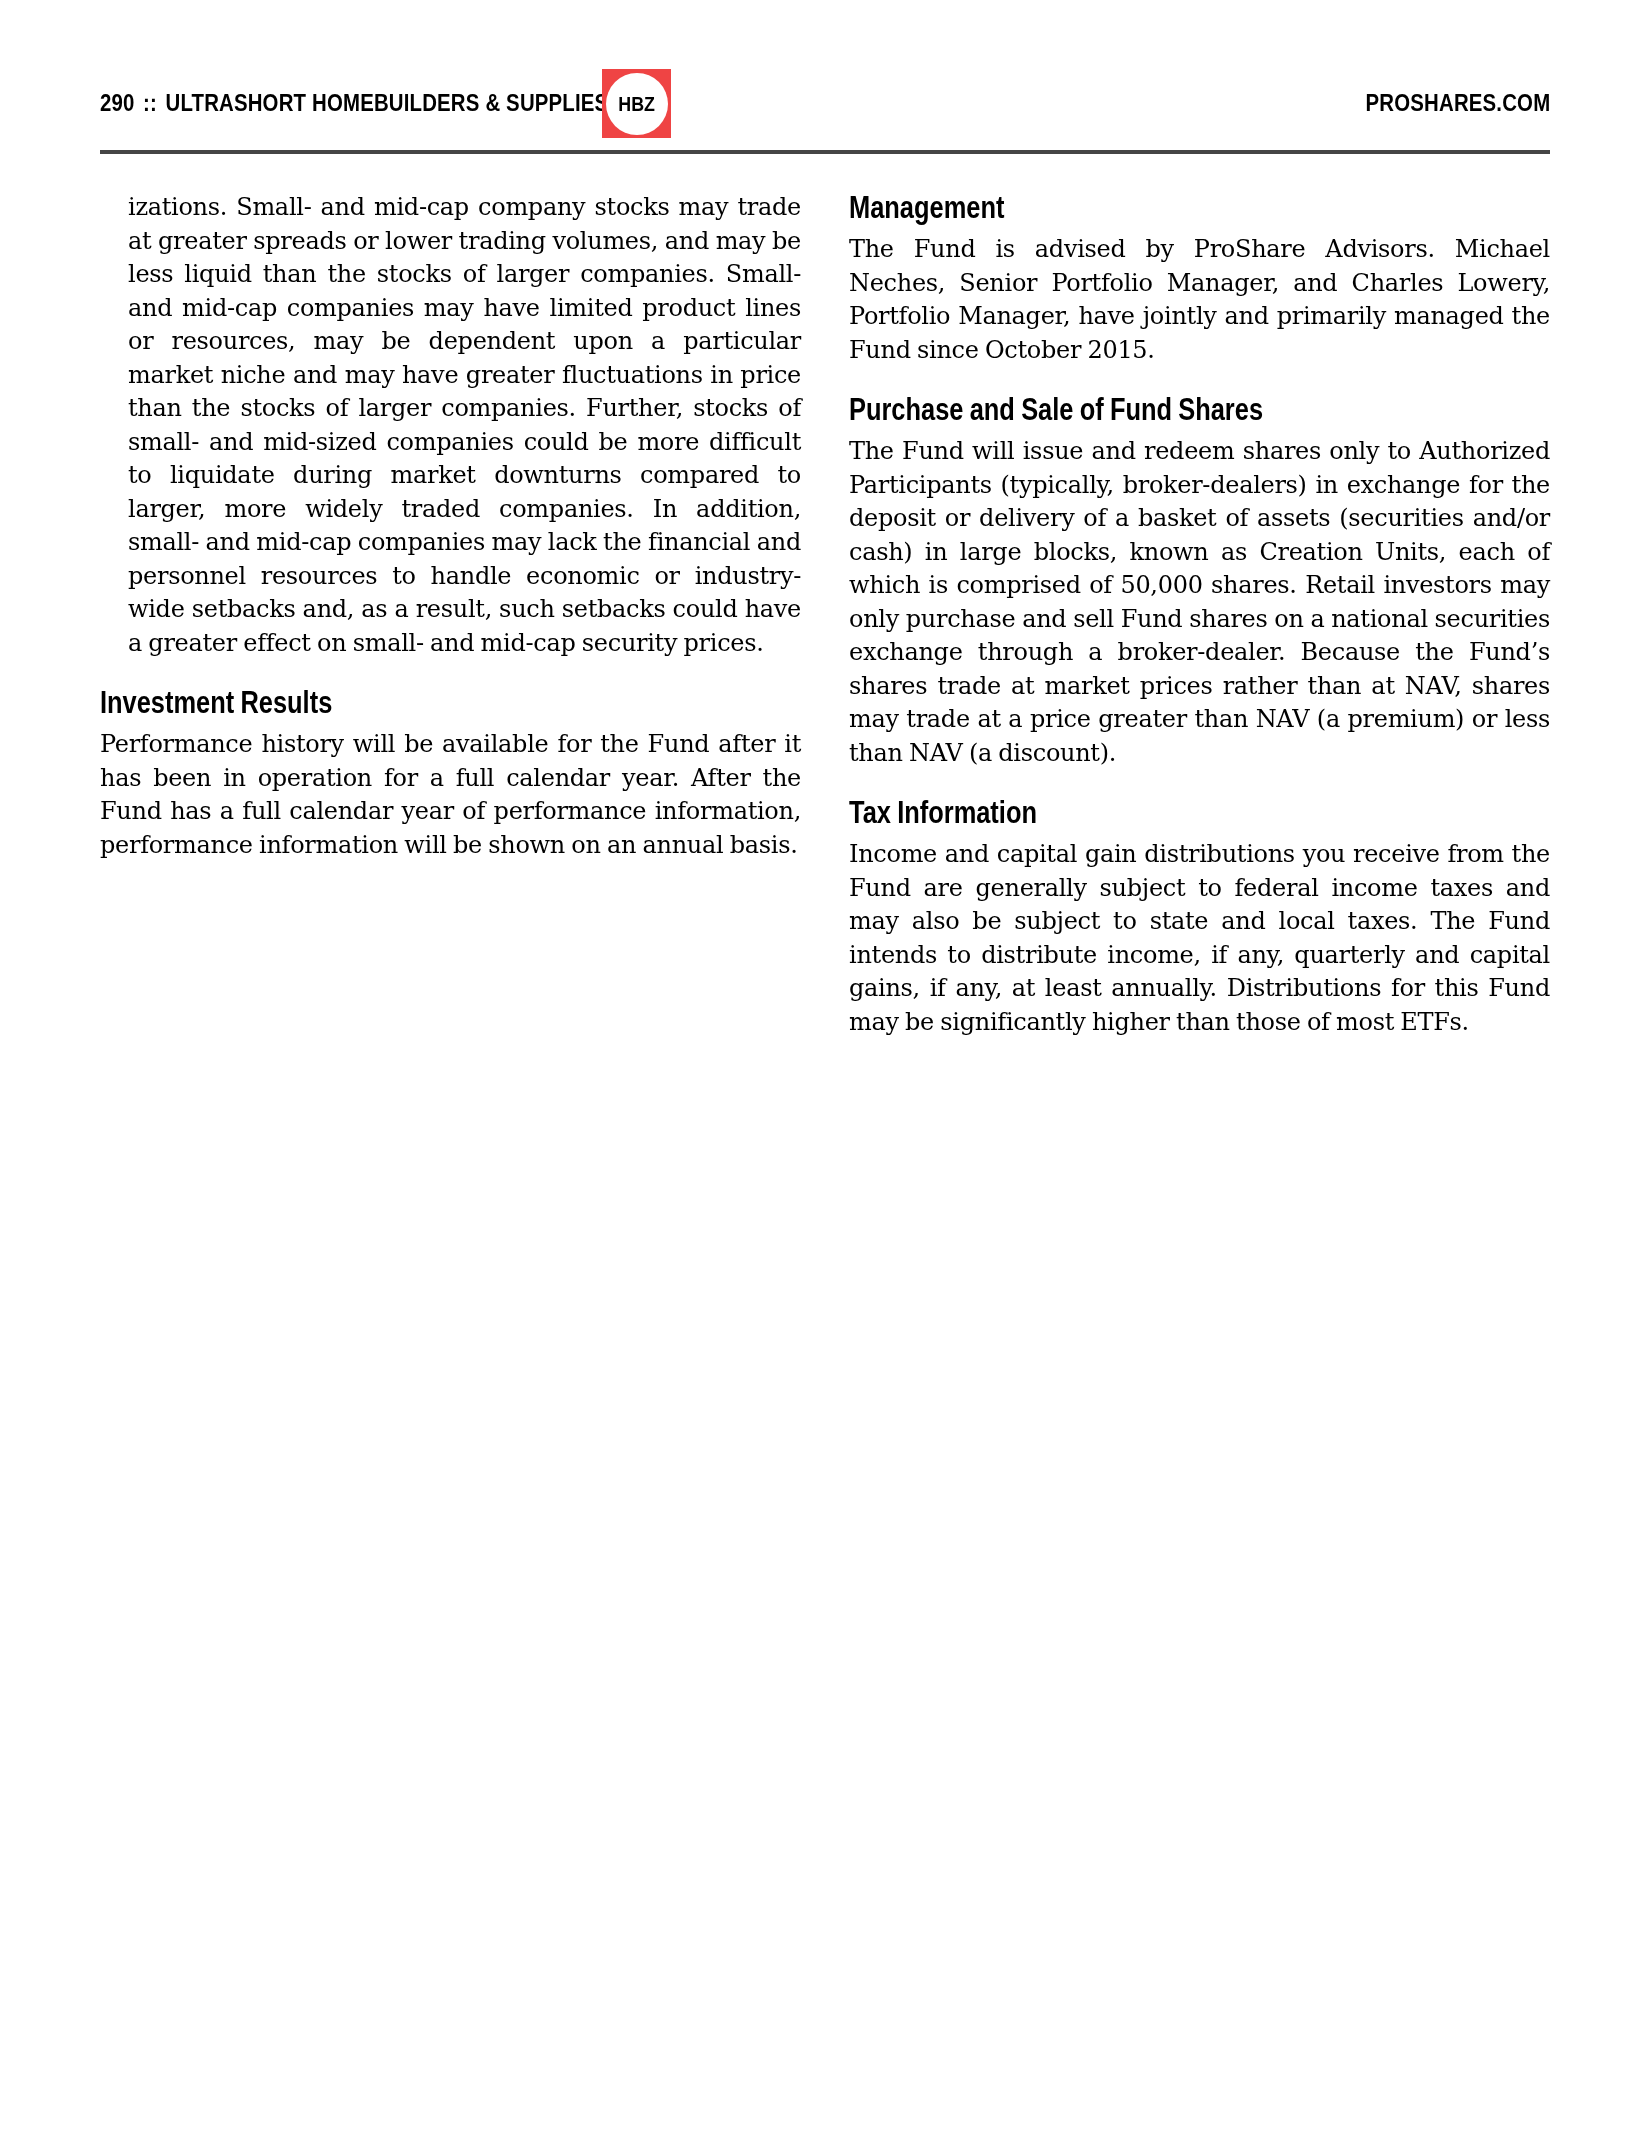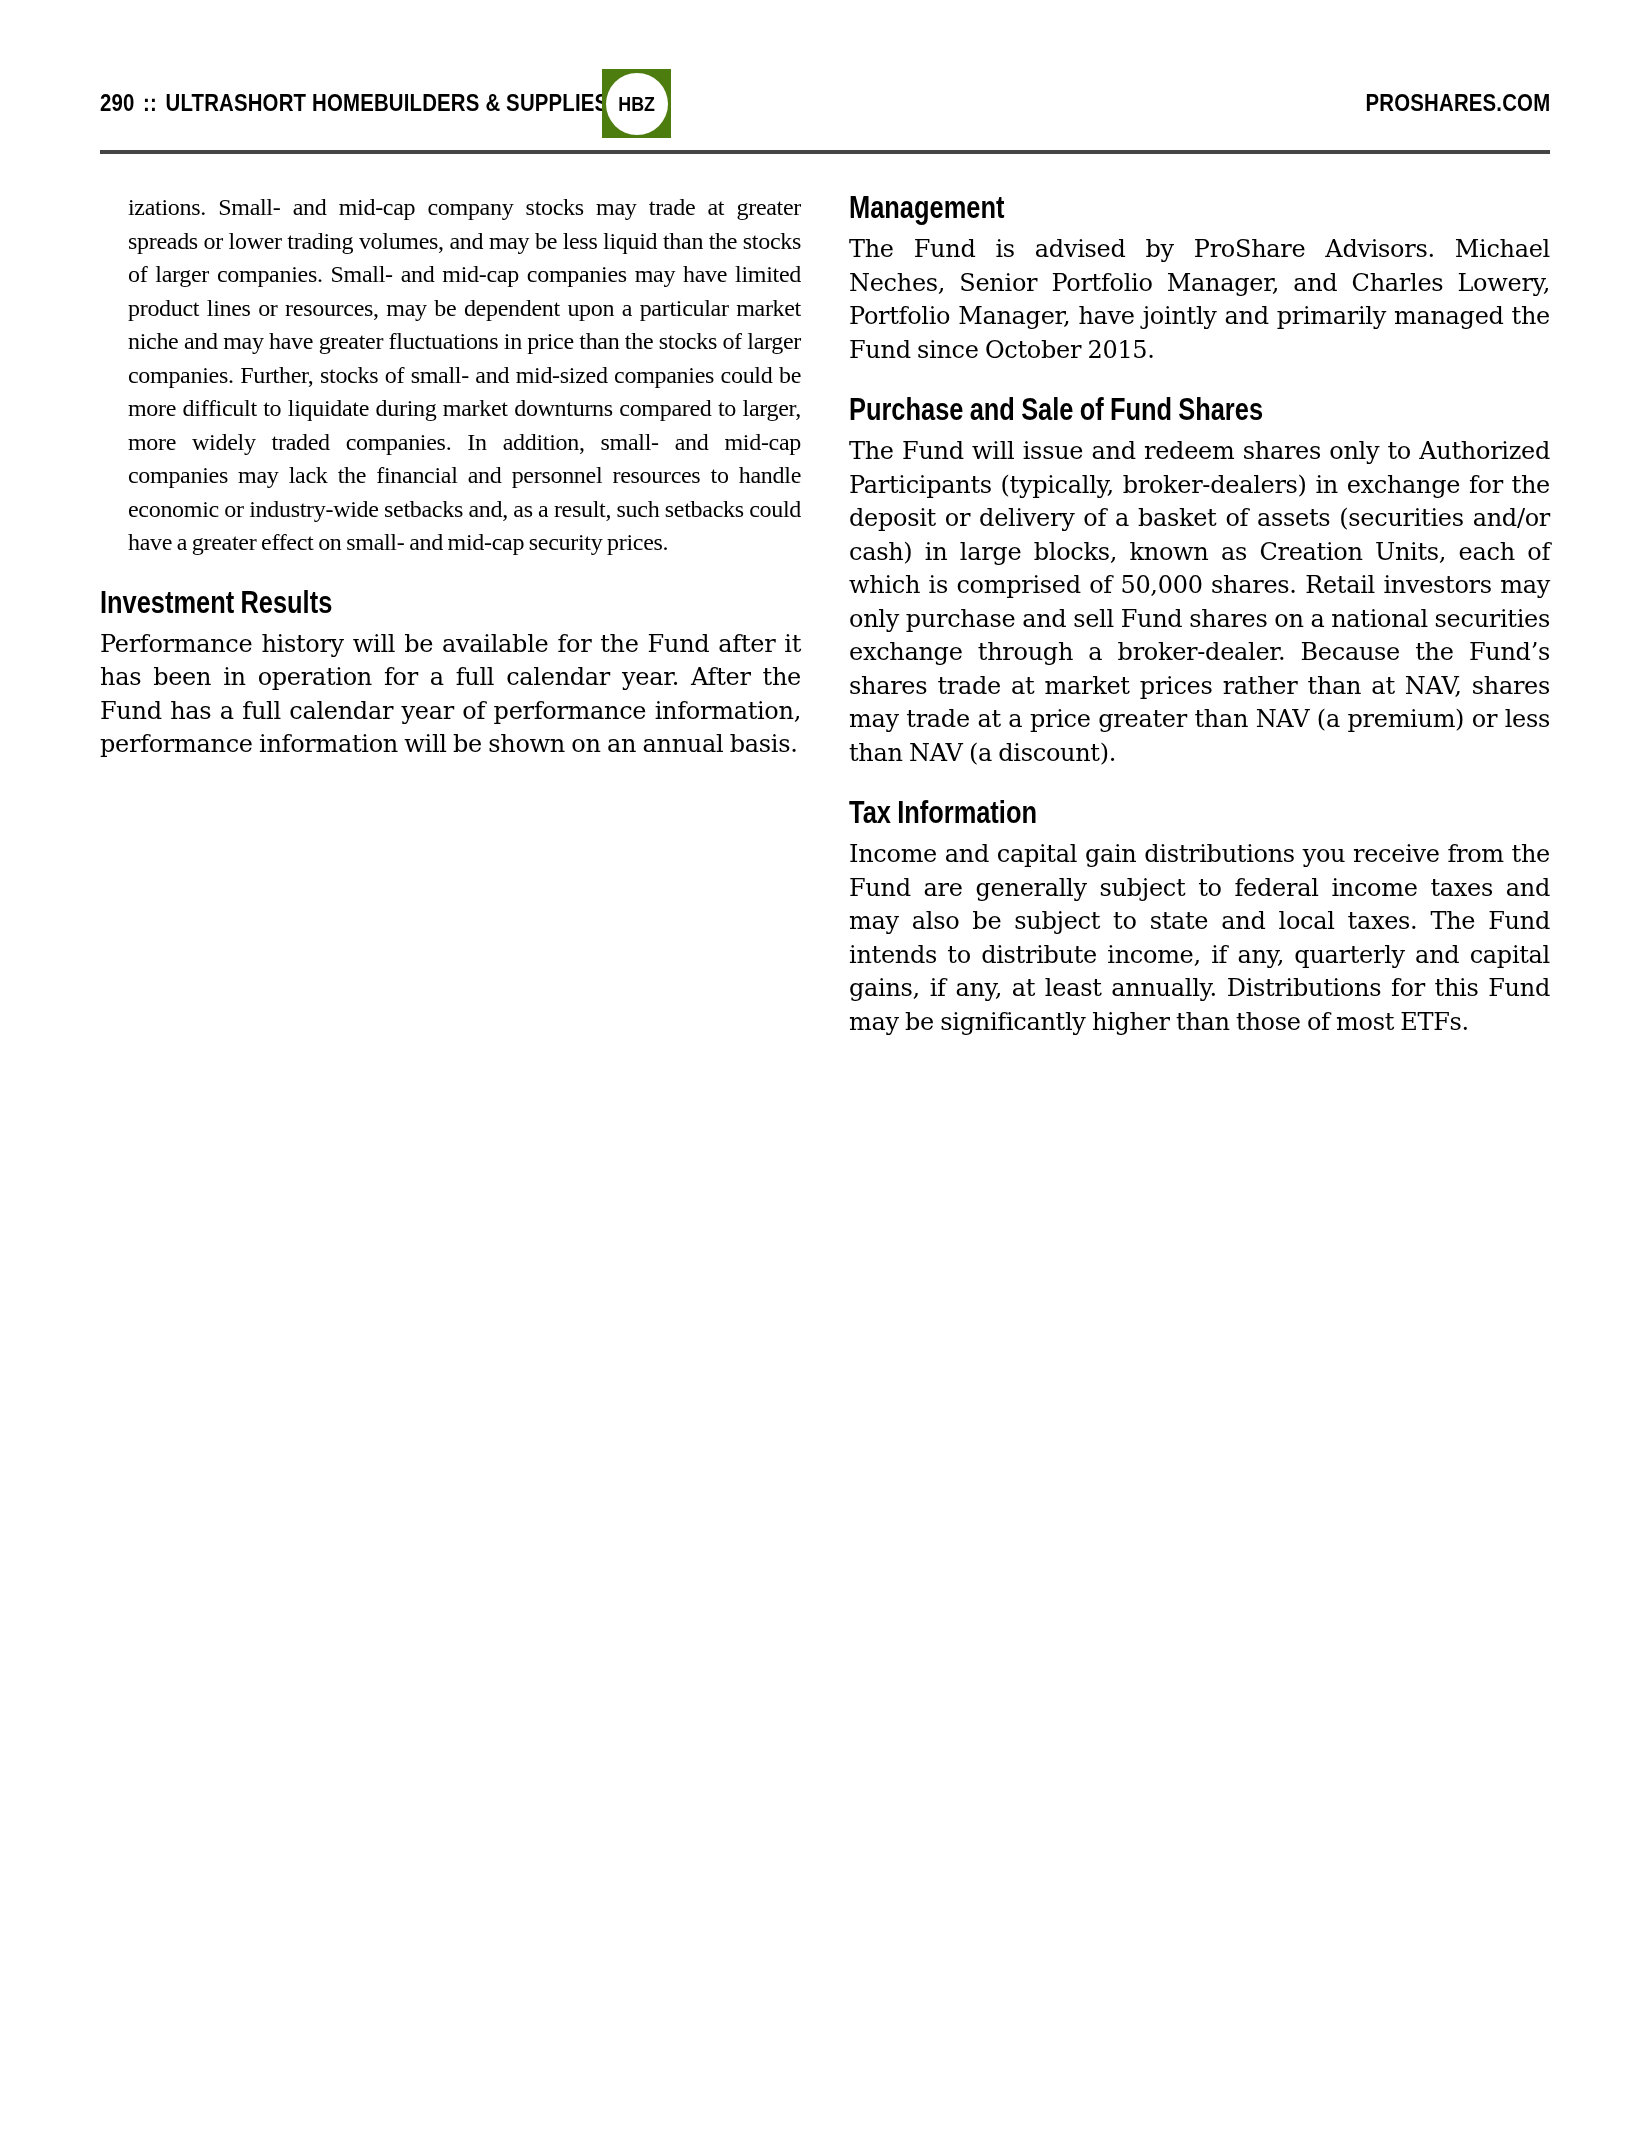--- a/index.html
+++ b/index.html
@@ -23,21 +23,21 @@
     white-space: nowrap;
     letter-spacing: 0.2px;
   }
   .hdr-left .sep { margin: 0 10px; }
   .logo {
     position: absolute;
     left: 602px;
     top: 69px;
     width: 69px;
     height: 69px;
-    background: #4d7c0f;
+    background: #ef4444;
     display: flex;
     align-items: center;
     justify-content: center;
   }
   .logo-circle {
     width: 62px;
     height: 62px;
     border-radius: 50%;
     background: #ffffff;
     display: flex;
@@ -80,21 +80,21 @@
   .col {
     width: 701px;
     font-family: "DejaVu Serif", serif;
     font-size: 24px;
     line-height: 33.5px;
     text-align: justify;
     letter-spacing: -0.3px;
     word-spacing: -1px;
   }
   .col p { margin: 0 0 15px 0; }
-  .col p.indent { margin-left: 28px; font-family: Liberation Serif, serif; }
+  .col p.indent { margin-left: 28px; }
   .col h2 {
     font: 700 31px/34px "Liberation Sans", sans-serif;
     letter-spacing: 0;
     margin: 26px 0 8px 0;
     transform: scaleX(0.82);
     transform-origin: 0 50%;
     text-align: left;
     white-space: nowrap;
   }
   .col h2:first-child { margin-top: 0; }

